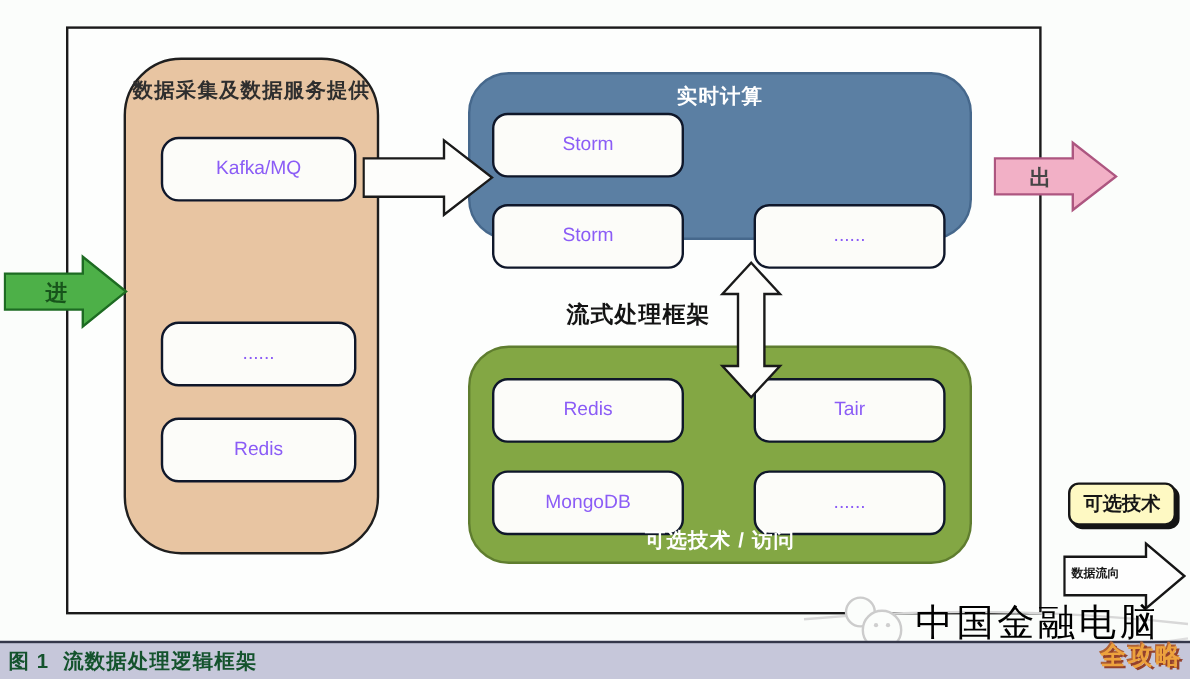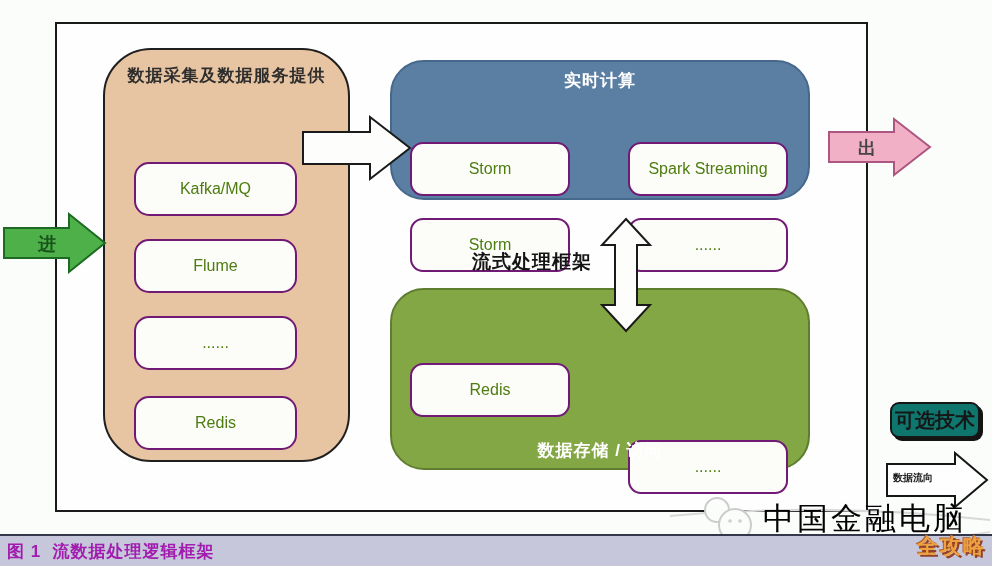--- a/index.html
+++ b/index.html
@@ -12,21 +12,21 @@
 
   
   .frame {
     left:55px; top:22px; width:809px; height:486px;
     border:2px solid #1a1a1a; background:#fdfefd;
   }
 
   
   .group { box-sizing:border-box; }
   .group-source {
-    left:103px; top:48px; width:247px; height:414px;
+    left:103px; top:48px; width:213px; height:414px;
     background:#e8c5a2; border:2px solid #1f1f1f; border-radius:48px;
   }
   .group-compute {
     left:390px; top:60px; width:420px; height:140px;
     background:#5b7fa3; border:2px solid #46688c; border-radius:34px;
   }
   .group-storage {
     left:390px; top:288px; width:420px; height:182px;
     background:#83a744; border:2px solid #5f7d2f; border-radius:34px;
   }
@@ -34,44 +34,44 @@
     position:absolute; left:0; width:100%; text-align:center;
     font-weight:bold; font-size:17px; letter-spacing:1px;
   }
   .title-dark  { color:#2e2e2e; top:14px; }
   .title-light-top { color:#ffffff; top:7px; }
   .title-light-bottom { color:#ffffff; bottom:6px; }
 
   
   .box-item {
     position:absolute; box-sizing:border-box;
-    background:#fcfcf9; border:2px solid #701a75; border-radius:13px;
+    background:#fcfcf9; border:2px solid #0f172a; border-radius:13px;
     display:flex; align-items:center; justify-content:center;
-    font-size:16px; color:#4d7c0f;margin-top:48px;
+    font-size:16px; color:#8b5cf6;
   }
   .src-item { left:29px; width:163px; height:54px; border-radius:15px;text-align:right; }
   .grid-item { width:160px; height:54px; }
 
   
   .mid-label {
     left:438px; top:249px; width:154px; text-align:right;
     font-size:19px; font-weight:bold; color:#141414; letter-spacing:1px;
   }
 
   .arrow-label {
     position:absolute; font-weight:bold; pointer-events:none;
   }
 
   
   .legend-box {
     left:890px; top:402px; width:90px; height:36px; box-sizing:border-box;
-    background:#0f766e; border:2px solid #161616; border-radius:9px;
+    background:#fef9c3; border:2px solid #161616; border-radius:9px;
     box-shadow:3px 3px 0 0 #141414;
     display:flex; align-items:center; justify-content:center;
-    font-size:20px; font-weight:bold; color:#161616;
+    font-size:16px; font-weight:bold; color:#161616;
   }
 
   
   .wm-text {
     left:763px; top:498px; font-size:31px; letter-spacing:3px;
     color:#000000; z-index:3; white-space:nowrap;
   }
   .wm-badge {
     right:6px; top:532px; font-size:21px; font-weight:bold;
     color:#eda23d; letter-spacing:2px; z-index:9;
@@ -79,50 +79,50 @@
   }
 
   
   .caption-bar {
     left:0; top:534px; width:992px; height:32px; box-sizing:border-box;
     background:#c6c7da; border-top:2px solid #34374a; z-index:5;
     display:flex; align-items:center;
   }
   .caption-text {
     padding-left:7px; font-size:17px; font-weight:bold;
-    color:#a21caf; white-space:pre; letter-spacing:1px;
+    color:#14532d; white-space:pre; letter-spacing:1px;
   }
   svg { display:block; }
   .z5 { z-index:5; }
 </style>
 </head>
 <body>
 
 <div class="abs frame"></div>
 
 <div class="abs group group-source">
   <div class="group-title title-dark">数据采集及数据服务提供</div>
   <div class="box-item src-item" style="top:64px">Kafka/MQ</div>
-  <div class="box-item src-item" style="top:141px">Flume</div>
   <div class="box-item src-item" style="top:218px">......</div>
   <div class="box-item src-item" style="top:298px">Redis</div>
 </div>
 
 <div class="abs group group-compute">
   <div class="group-title title-light-top">实时计算</div>
   <div class="box-item grid-item" style="left:18px;top:32px">Storm</div>
-  <div class="box-item grid-item" style="left:236px;top:32px">Spark Streaming</div>
   <div class="box-item grid-item" style="left:18px;top:108px">Storm</div>
   <div class="box-item grid-item" style="left:236px;top:108px">......</div>
 </div>
 
 <div class="abs group group-storage">
   <div class="box-item grid-item" style="left:18px;top:25px">Redis</div>
+  <div class="box-item grid-item" style="left:236px;top:25px">Tair</div>
+  <div class="box-item grid-item" style="left:18px;top:102px">MongoDB</div>
   <div class="box-item grid-item" style="left:236px;top:102px">......</div>
-  <div class="group-title title-light-bottom">数据存储 / 访问</div>
+  <div class="group-title title-light-bottom">可选技术 / 访问</div>
 </div>
 
 <div class="abs mid-label">流式处理框架</div>
 
 <svg class="abs z5" style="left:3px;top:211px" width="104" height="64" viewBox="0 0 104 64">
   <polygon points="1,17 66,17 66,3 102,32 66,61 66,47 1,47" fill="#4db048" stroke="#1d6b22" stroke-width="2"></polygon>
 </svg>
 <span class="arrow-label" style="left:38px;top:232px;font-size:18px;color:#17541b;z-index:6">进</span>
 
 <svg class="abs z5" style="left:302px;top:114px" width="110" height="68" viewBox="0 0 110 68">

